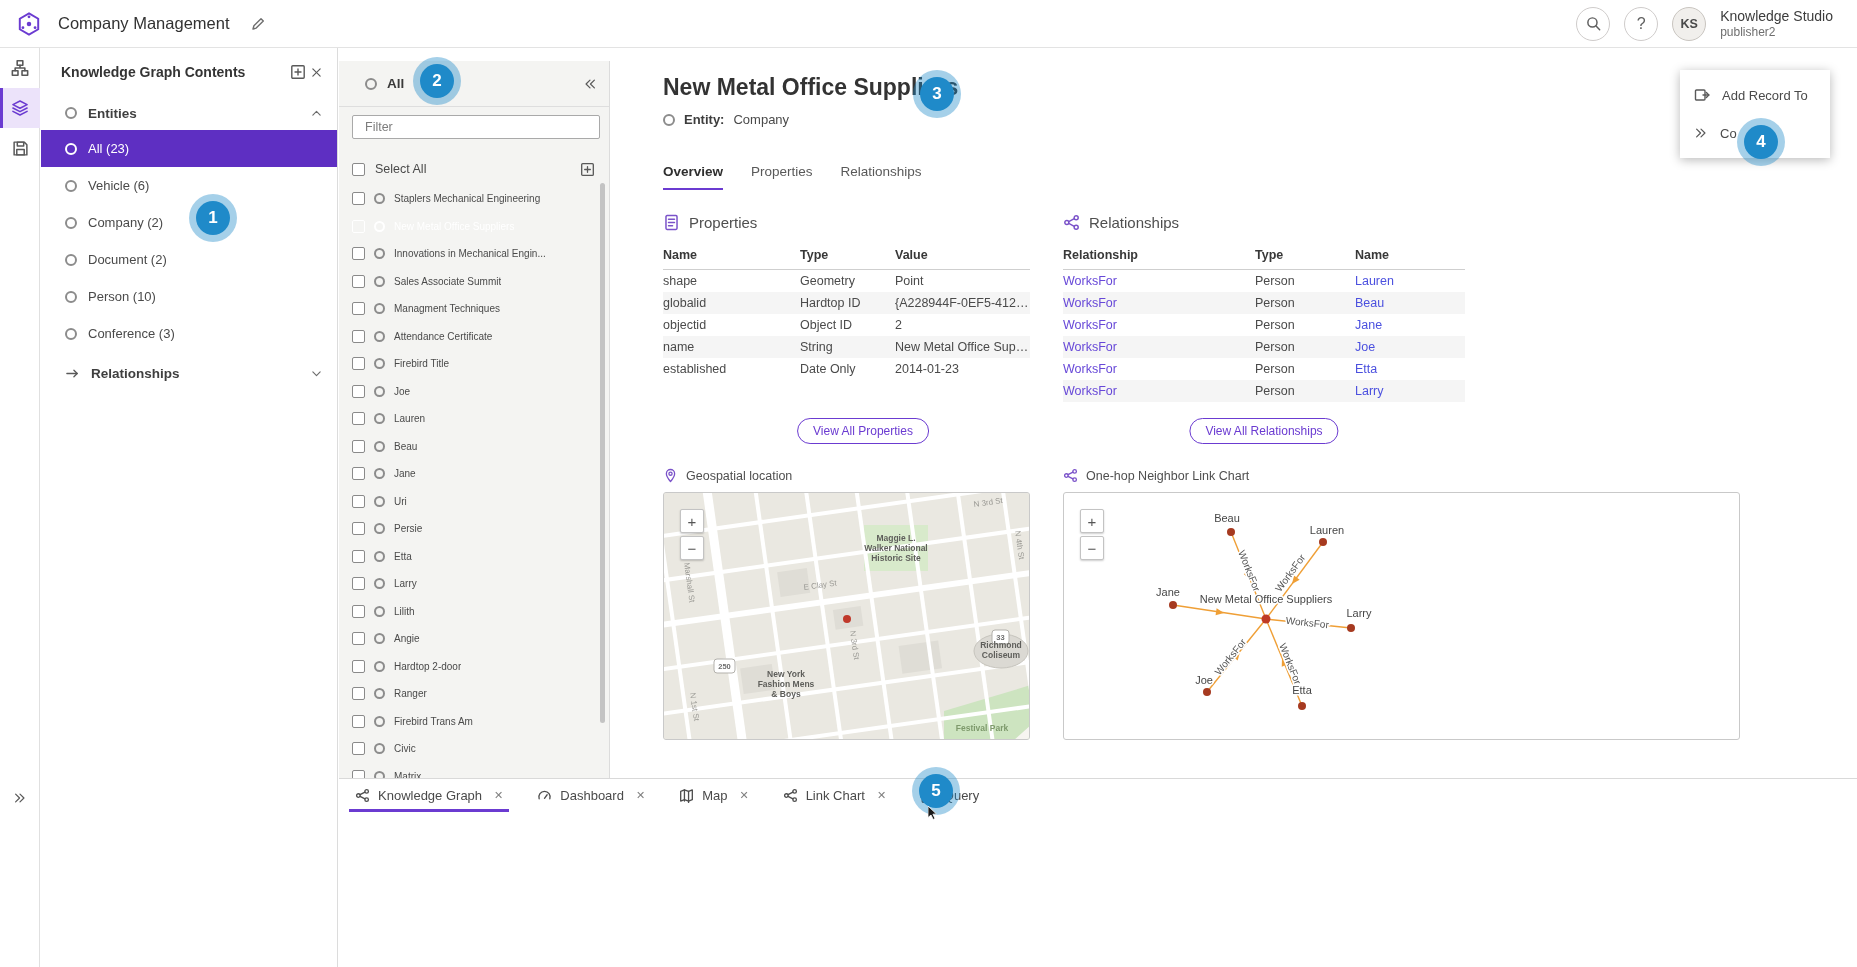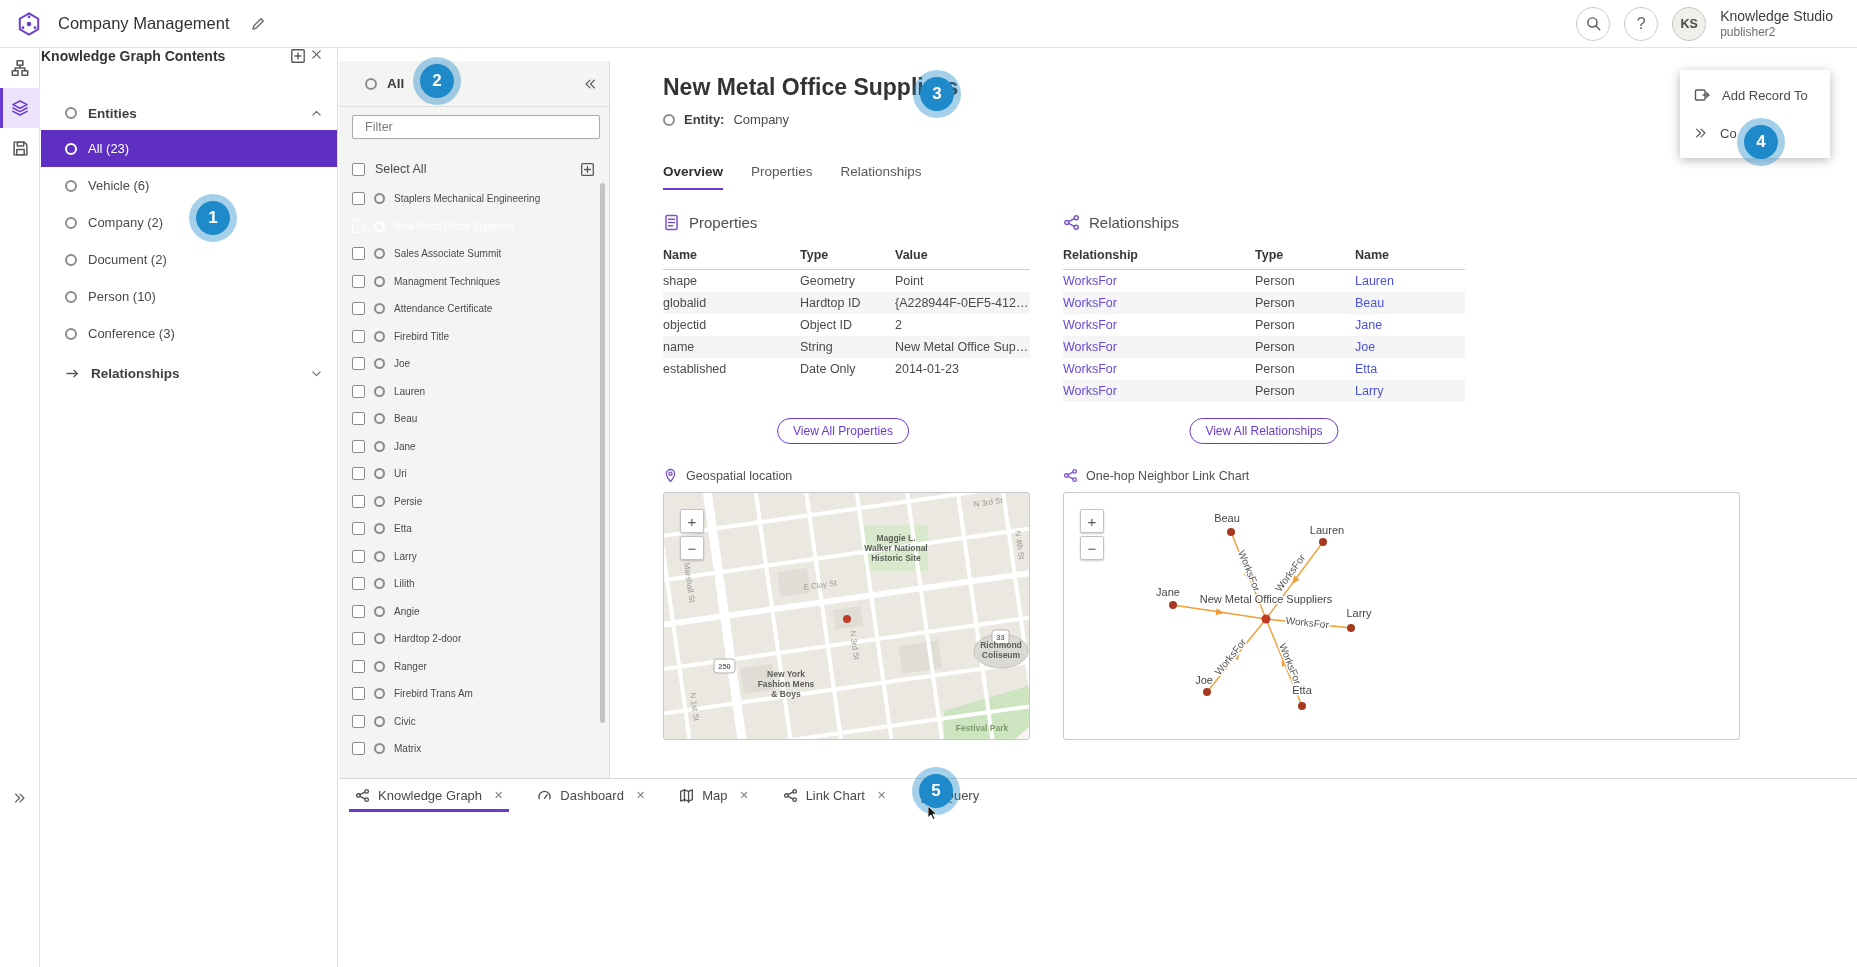--- a/index.html
+++ b/index.html
@@ -33,21 +33,21 @@
 
   
   .rail{position:absolute;left:0;top:48px;width:40px;height:919px;background:#fff;border-right:1px solid #e0e0e0;z-index:15}
   .rail-btn{width:40px;height:40px;display:flex;align-items:center;justify-content:center;color:#595959}
   .rail-btn.selected{background:#ece3fa;color:var(--accent-purple);box-shadow:inset 3px 0 0 var(--accent-purple)}
   .rail-expand{position:absolute;left:0;top:736px;width:40px;height:28px;display:flex;align-items:center;justify-content:center;color:#595959}
 
   
   .contents-panel{position:absolute;left:41px;top:48px;width:297px;height:919px;background:#fff;
                   border-right:1px solid #dcdcdc;z-index:10}
-  .panel-header{height:48px;display:flex;align-items:flex-start;padding:0 14px 0 0;gap:4px}
+  .panel-header{height:48px;display:flex;align-items:center;padding:0 14px 0 20px;gap:4px}
   .panel-header .title{flex:1;font-size:14px;font-weight:600;color:#343434}
   .panel-header button{color:#595959;display:flex}
   .section-header{height:34px;display:flex;align-items:center;gap:11px;padding:0 14px 0 24px;
                   font-size:13.5px;color:#3f3f3f;font-weight:600}
   .section-header .chev{margin-left:auto;color:#6c6c6c}
   .ring{width:12px;height:12px;border:2px solid #8c8c8c;border-radius:50%;flex:none;background:transparent}
   .entities-list{list-style:none}
   .entity-row{height:37px;display:flex;align-items:center;gap:11px;padding:0 14px 0 24px;font-size:13px;color:#4a4a4a}
   .entity-row.selected{background:var(--selection-purple);color:#fff;font-weight:400}
   .entity-row.selected .ring{border-color:#fff}
@@ -102,21 +102,21 @@
   .trow{display:grid;height:22px;align-items:center}
   .trow.alt{background:#f5f5f5}
   .grid-props{grid-template-columns:137px 95px 135px;width:367px}
   .grid-rels{grid-template-columns:192px 100px 110px;width:402px}
   .cell{white-space:nowrap;overflow:hidden;text-overflow:ellipsis}
   .link-p{color:var(--link-purple)}
   .link-b{color:var(--link-blue)}
 
   .pill{position:absolute;top:204px;border:1px solid var(--accent-purple);color:var(--accent-purple);
         background:#fff;border-radius:14px;font-size:12px;padding:5px 15px;font-family:inherit}
-  .pill.left{left:180px;transform:translateX(-50%)}
+  .pill.left{left:200px;transform:translateX(-50%)}
   .pill.right{left:201px;transform:translateX(-50%)}
 
   .card{position:absolute;top:278px;height:248px;border:1px solid #c9c9c9;border-radius:3px;overflow:hidden;background:#fff}
   .map-card{left:0;width:367px;background:#eae8e1}
   .chart-card{left:0;width:677px}
   .zoomstack{position:absolute;top:16px;left:16px;display:flex;flex-direction:column;gap:3px;z-index:5}
   .zoomstack button{width:24px;height:24px;background:#fff;border:1px solid #c3c3c3;border-radius:2px;
         font-size:15px;color:#555;box-shadow:0 1px 2px rgba(0,0,0,.2);display:flex;align-items:center;justify-content:center}
 
   .street{font-size:8px;fill:#9b9a95}
@@ -380,20 +380,25 @@
   <ul class="records-list">
       <li class="record-row">
       <span class="cb"></span>
       <span class="ring"></span>
       <span class="lbl">Staplers Mechanical Engineering</span>
     </li>
       <li class="record-row selected alt">
       <span class="cb"></span>
       <span class="ring"></span>
       <span class="lbl">New Metal Office Suppliers</span>
+    </li>
+      <li class="record-row">
+      <span class="cb"></span>
+      <span class="ring"></span>
+      <span class="lbl">Innovations in Mechanical Engin...</span>
     </li>
       <li class="record-row alt">
       <span class="cb"></span>
       <span class="ring"></span>
       <span class="lbl">Sales Associate Summit</span>
     </li>
       <li class="record-row">
       <span class="cb"></span>
       <span class="ring"></span>
       <span class="lbl">Managment Techniques</span>

